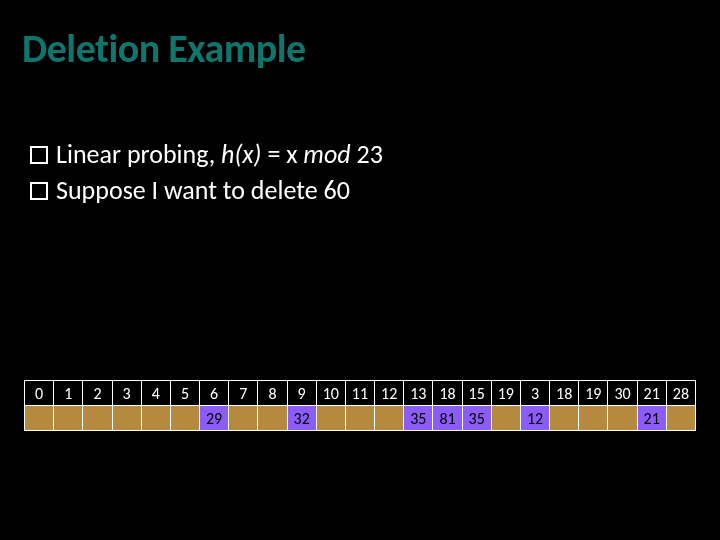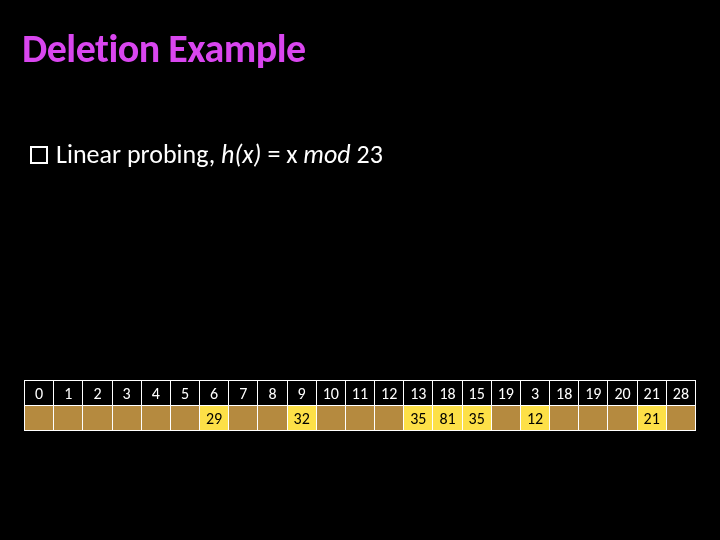--- a/index.html
+++ b/index.html
@@ -16,21 +16,21 @@
     height: 540px;
     position: relative;
     background: #000;
   }
   .title {
     position: absolute;
     top: 24px;
     left: 22px;
     font-size: 40px;
     font-weight: 700;
-    color: #d946ef;
+    color: #0f766e;
     letter-spacing: -0.5px;
   }
   .body {
     position: absolute;
     top: 138px;
     left: 30px;
     right: 30px;
     color: #fff;
     font-size: 26px;
     line-height: 1.3;
@@ -72,21 +72,21 @@
     font-size: 16px;
     text-align: center;
     height: 24px;
     padding: 0;
     vertical-align: middle;
   }
   tr.index-row td {
     background: #000;
   }
   tr.value-row td {
-    background: #fde047;
+    background: #8b5cf6;
     color: #000;
     font-size: 16px;
   }
   tr.value-row td.empty {
     background: #b58a3f;
   }
 </style>
 </head>
 <body>
 
@@ -96,20 +96,24 @@
 
   <div class="body">
 
     <div class="bullet">
       <span class="box"></span>
       <span class="text">
         <span>Linear probing, </span><span class="hfn">h(x)</span><span> = x </span><span class="hfn">mod</span><span> 23</span>
       </span>
     </div>
 
+    <div class="bullet">
+      <span class="box"></span>
+      <span class="text">Suppose I want to delete 60</span>
+    </div>
 
 
   </div>
 
   <div class="table-wrap">
     <table>
       <tbody>
           <tr class="index-row">
         <td>0</td>
         <td>1</td>
@@ -124,21 +128,21 @@
         <td>10</td>
         <td>11</td>
         <td>12</td>
         <td>13</td>
         <td>18</td>
         <td>15</td>
         <td>19</td>
         <td>3</td>
         <td>18</td>
         <td>19</td>
-        <td>20</td>
+        <td>30</td>
         <td>21</td>
         <td>28</td>
       </tr>
       <tr class="value-row">
         <td class="empty"></td>
         <td class="empty"></td>
         <td class="empty"></td>
         <td class="empty"></td>
         <td class="empty"></td>
         <td class="empty"></td>

